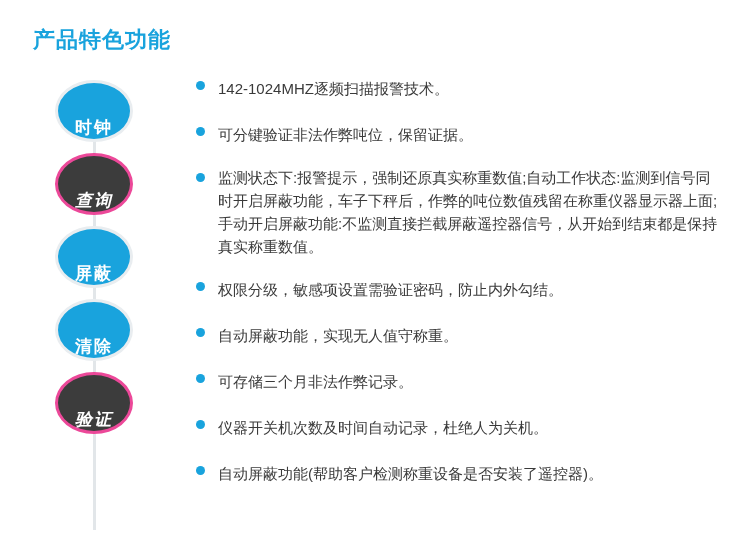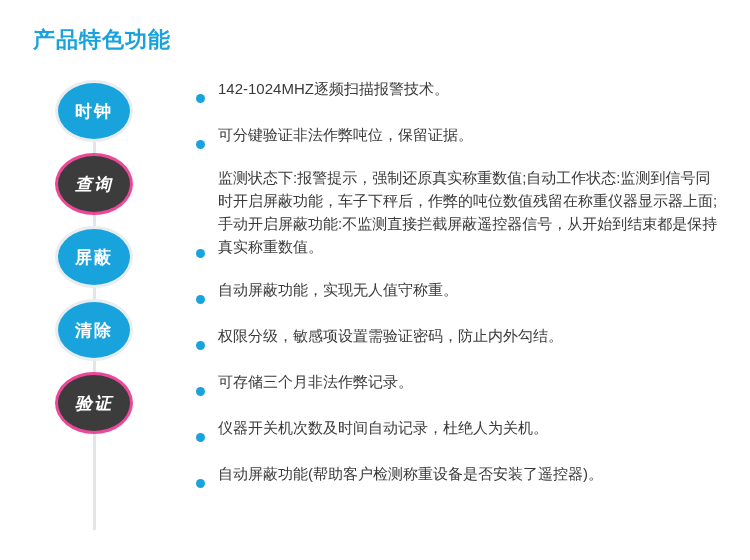--- a/index.html
+++ b/index.html
@@ -44,21 +44,21 @@
     position: relative;
     height: 73px;
   }
 
   .pill {
     position: relative;
     width: 78px;
     height: 62px;
     border-radius: 39px / 31px;
     display: flex;
-    align-items: center;
+    align-items: flex-end;
     justify-content: center;
     font-size: 17px;
     font-weight: bold;
     color: #ffffff;
     letter-spacing: 2px;
     box-sizing: border-box;
     z-index: 2;
   }
   .pill.blue {
     background: #19a3dd;
@@ -84,21 +84,21 @@
   
   .bullets {
     position: absolute;
     left: 196px;
     top: 74px;
     width: 525px;
   }
 
   .bullet-row {
     display: flex;
-    align-items: flex-end;
+    align-items: flex-start;
     margin-bottom: 17px;
   }
 
   .dot {
     flex: 0 0 auto;
     width: 9px;
     height: 9px;
     border-radius: 50%;
     background: #19a3dd;
     margin-top: 7px;
@@ -170,30 +170,30 @@
       <span class="bullet-text">可分键验证非法作弊吨位，保留证据。</span>
     </div>
 
     <div class="bullet-row">
       <span class="dot"></span>
       <span class="bullet-text tight">监测状态下:报警提示，强制还原真实称重数值;自动工作状态:监测到信号同时开启屏蔽功能，车子下秤后，作弊的吨位数值残留在称重仪器显示器上面;手动开启屏蔽功能:不监测直接拦截屏蔽遥控器信号，从开始到结束都是保持真实称重数值。</span>
     </div>
 
     <div class="bullet-row">
       <span class="dot"></span>
+      <span class="bullet-text">权限分级，敏感项设置需验证密码，防止内外勾结。</span>
+    </div>
+
+    <div class="bullet-row">
+      <span class="dot"></span>
       <span class="bullet-text">自动屏蔽功能，实现无人值守称重。</span>
     </div>
 
     <div class="bullet-row">
       <span class="dot"></span>
-      <span class="bullet-text">权限分级，敏感项设置需验证密码，防止内外勾结。</span>
-    </div>
-
-    <div class="bullet-row">
-      <span class="dot"></span>
       <span class="bullet-text">可存储三个月非法作弊记录。</span>
     </div>
 
     <div class="bullet-row">
       <span class="dot"></span>
       <span class="bullet-text">仪器开关机次数及时间自动记录，杜绝人为关机。</span>
     </div>
 
     <div class="bullet-row">
       <span class="dot"></span>

